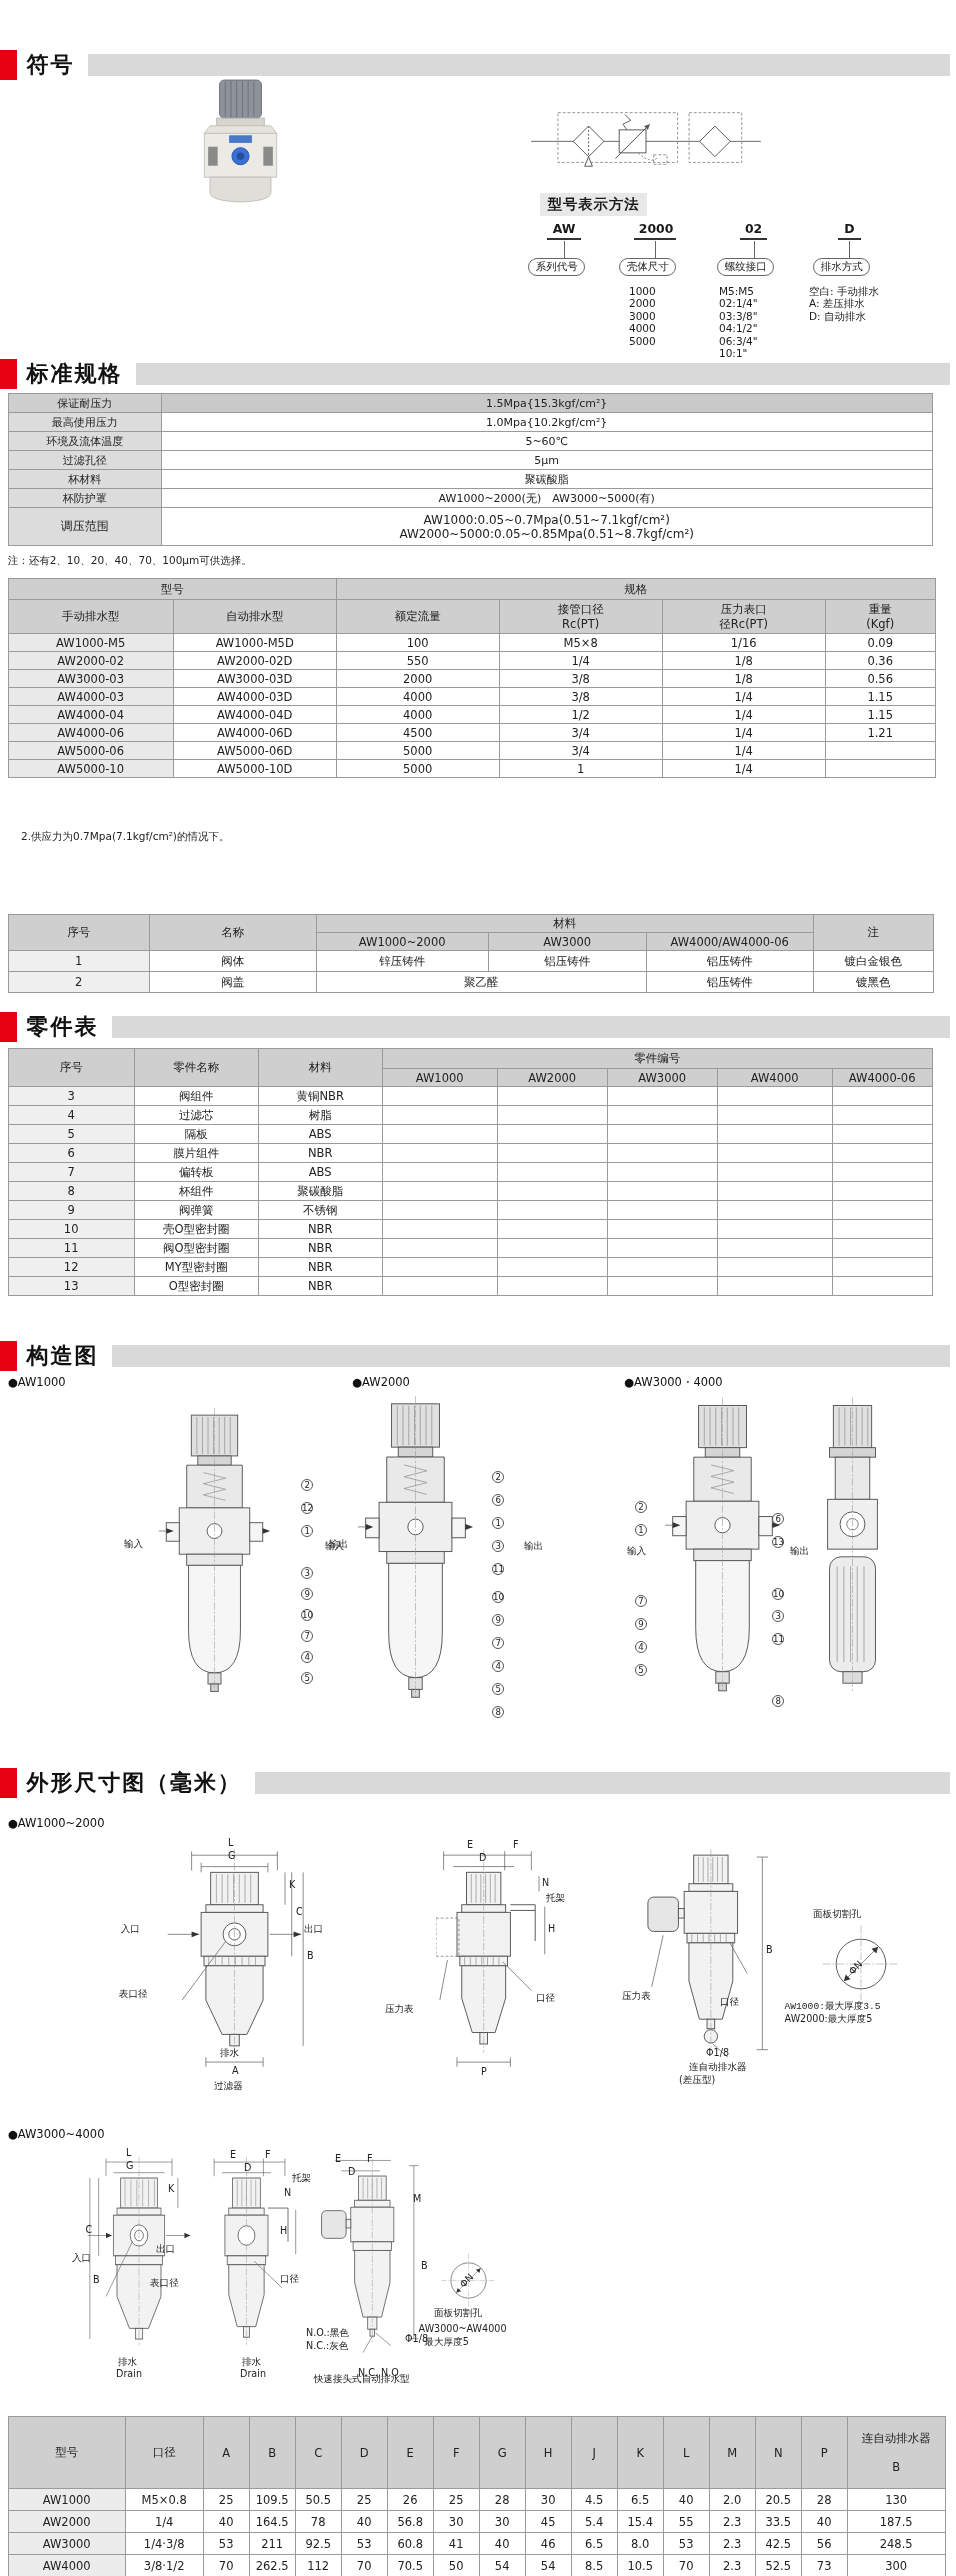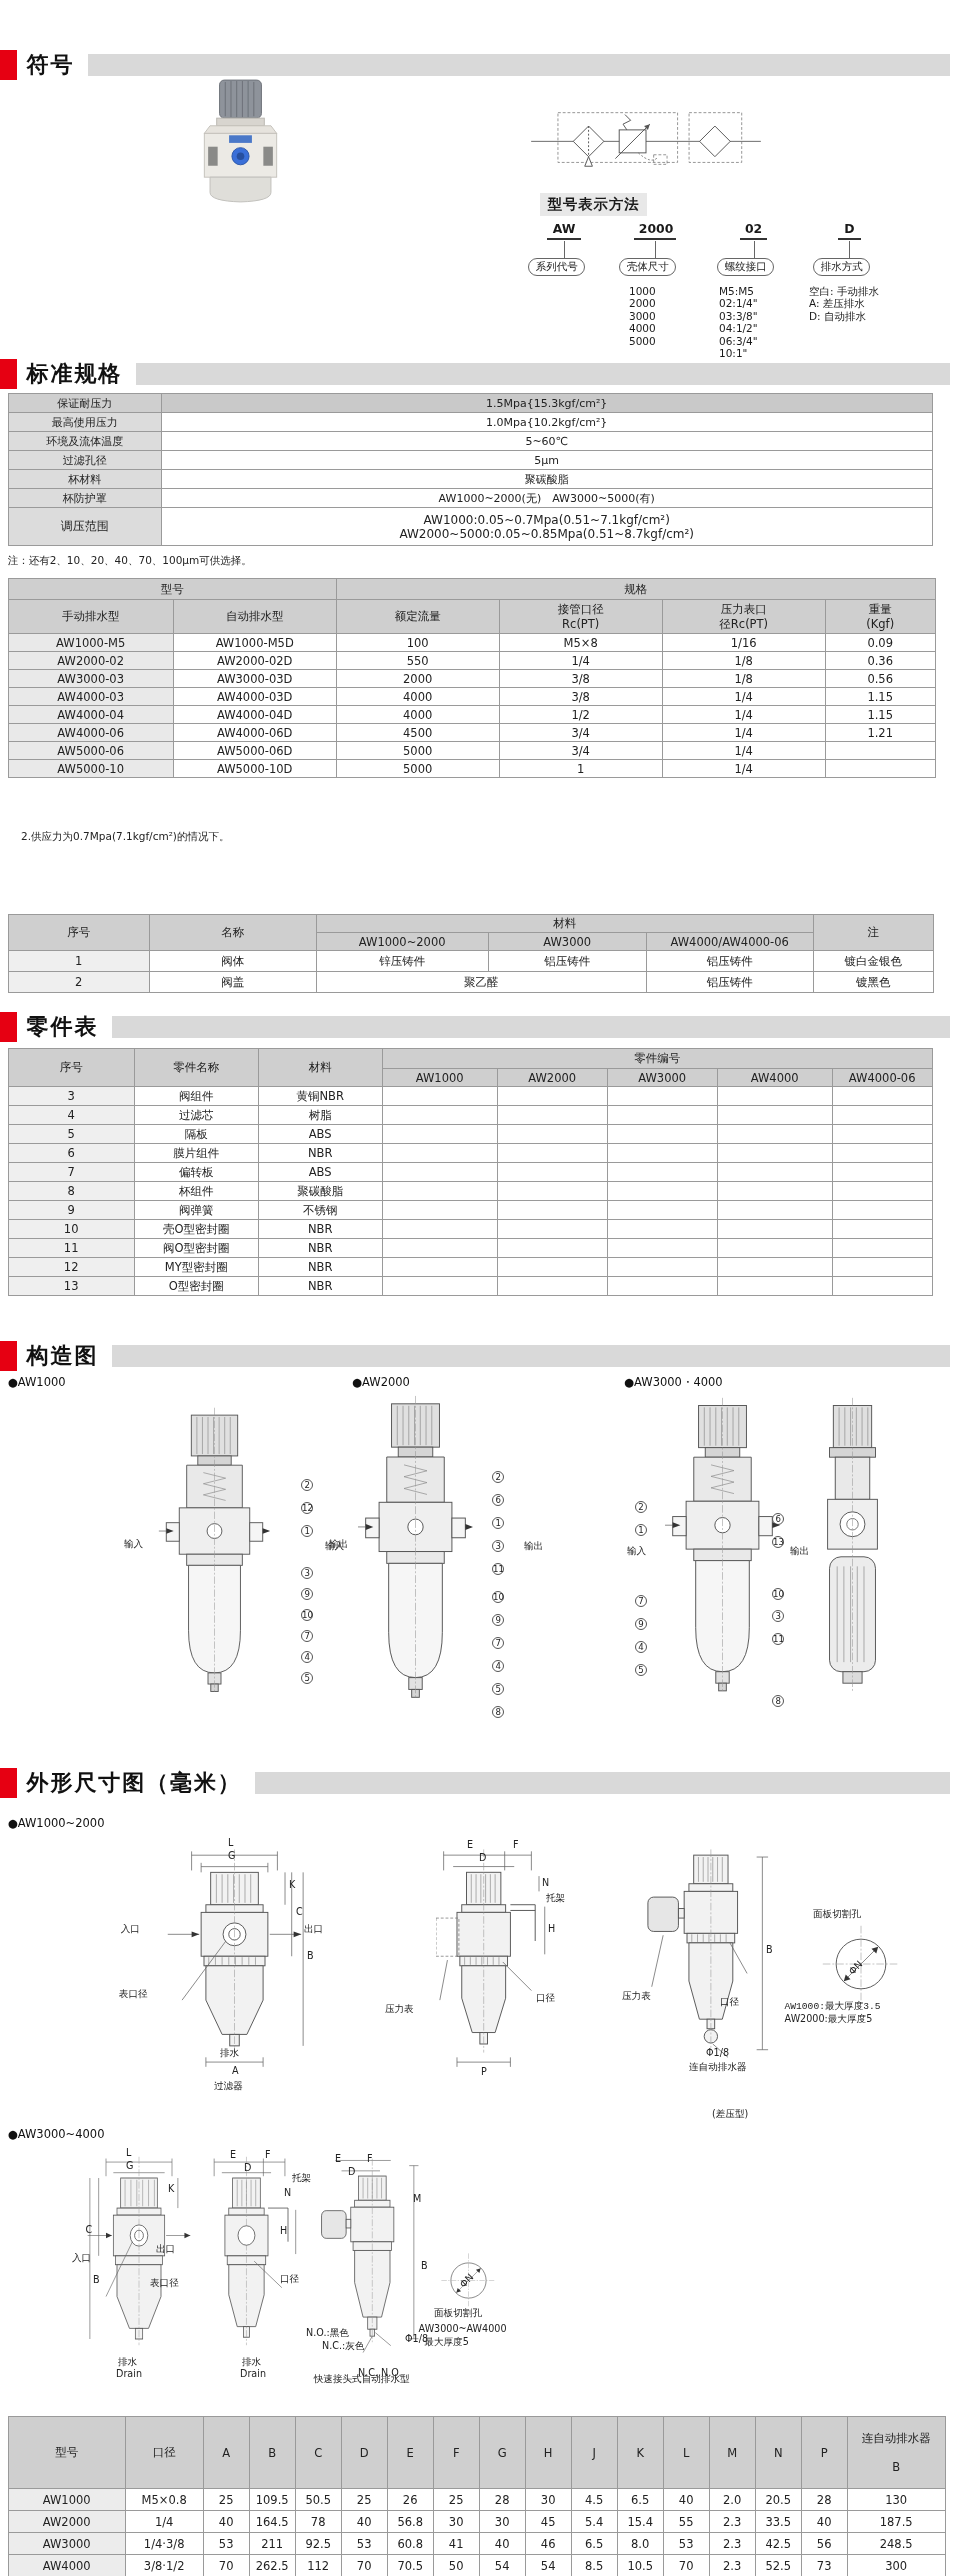--- a/index.html
+++ b/index.html
@@ -796,21 +796,21 @@
         <line x1="116" y1="212" x2="128" y2="212" class="dim"></line>
       <line x1="18" y1="92" x2="6" y2="146" class="dim"></line>
       <line x1="88" y1="100" x2="106" y2="132" class="dim"></line>
       <line x1="70" y1="206" x2="86" y2="220" class="dim"></line>
     </svg>
   <span class="dlbl" style="left: 0px; top: 155px;">压力表</span>
       <span class="dlbl" style="left: 144px; top: 109px;">B</span>
       <span class="dlbl" style="left: 98px; top: 161px;">口径</span>
       <span class="dlbl" style="left: 84px; top: 212px; text-align: center;">Φ1/8</span>
       <span class="dlbl" style="left: 67px; top: 226px;">连自动排水器</span>
-      <span class="dlbl" style="left: 90px; top: 239px; margin-top: 34px;">(差压型)</span>
+      <span class="dlbl" style="left: 57px; top: 239px;">(差压型)</span>
     </div>
 
   <div class="ddraw" style="left:775px;top:1908px;width:167px;height:124px">
     <svg width="86" height="86" viewBox="0 0 90 90" style="left:43px;top:13.4px">
       <circle cx="45" cy="45" r="26" class="hole"></circle>
       <line x1="45" y1="5" x2="45" y2="85" class="cl"></line>
         <line x1="5" y1="45" x2="85" y2="45" class="cl"></line>
       <line x1="27" y1="63" x2="63" y2="27" class="dim"></line>
       <polygon points="63,27 56,29 61,34" fill="#333"></polygon>
         <polygon points="27,63 34,61 29,56" fill="#333"></polygon>
@@ -932,21 +932,21 @@
         <line x1="116" y1="210" x2="128" y2="210" class="dim"></line>
       <line x1="68" y1="207" x2="56" y2="226" class="dim"></line>
         <line x1="72" y1="203" x2="92" y2="218" class="dim"></line>
     </svg>
   <span class="dlbl" style="left: 29px; top: 5.7px;">E</span>
       <span class="dlbl" style="left: 61px; top: 5.7px;">F</span>
       <span class="dlbl" style="left: 42px; top: 19px;">D</span>
       <span class="dlbl" style="left: 107px; top: 46px;">M</span>
       <span class="dlbl" style="left: 115px; top: 113px;">B</span>
       <span class="dlbl" style="left: 0px; top: 180px;">N.O.:黑色</span>
-      <span class="dlbl" style="left: 16px; top: 193px;">N.C.:灰色</span>
+      <span class="dlbl" style="left: 0px; top: 193px;">N.C.:灰色</span>
       <span class="dlbl" style="left: 99px; top: 186px;">Φ1/8</span>
       <span class="dlbl" style="left: 52px; top: 220px;">N.C.,N.O.</span>
       <span class="dlbl" style="left: 7.7px; top: 226px;">快速接头式自动排水型</span>
     </div>
 
   <div class="ddraw" style="left:409px;top:2248px;width:129px;height:105px">
     <svg width="61" height="61" viewBox="0 0 90 90" style="left:29px;top:1.9px">
       <circle cx="45" cy="45" r="26" class="hole"></circle>
       <line x1="45" y1="5" x2="45" y2="85" class="cl"></line>
         <line x1="5" y1="45" x2="85" y2="45" class="cl"></line>

